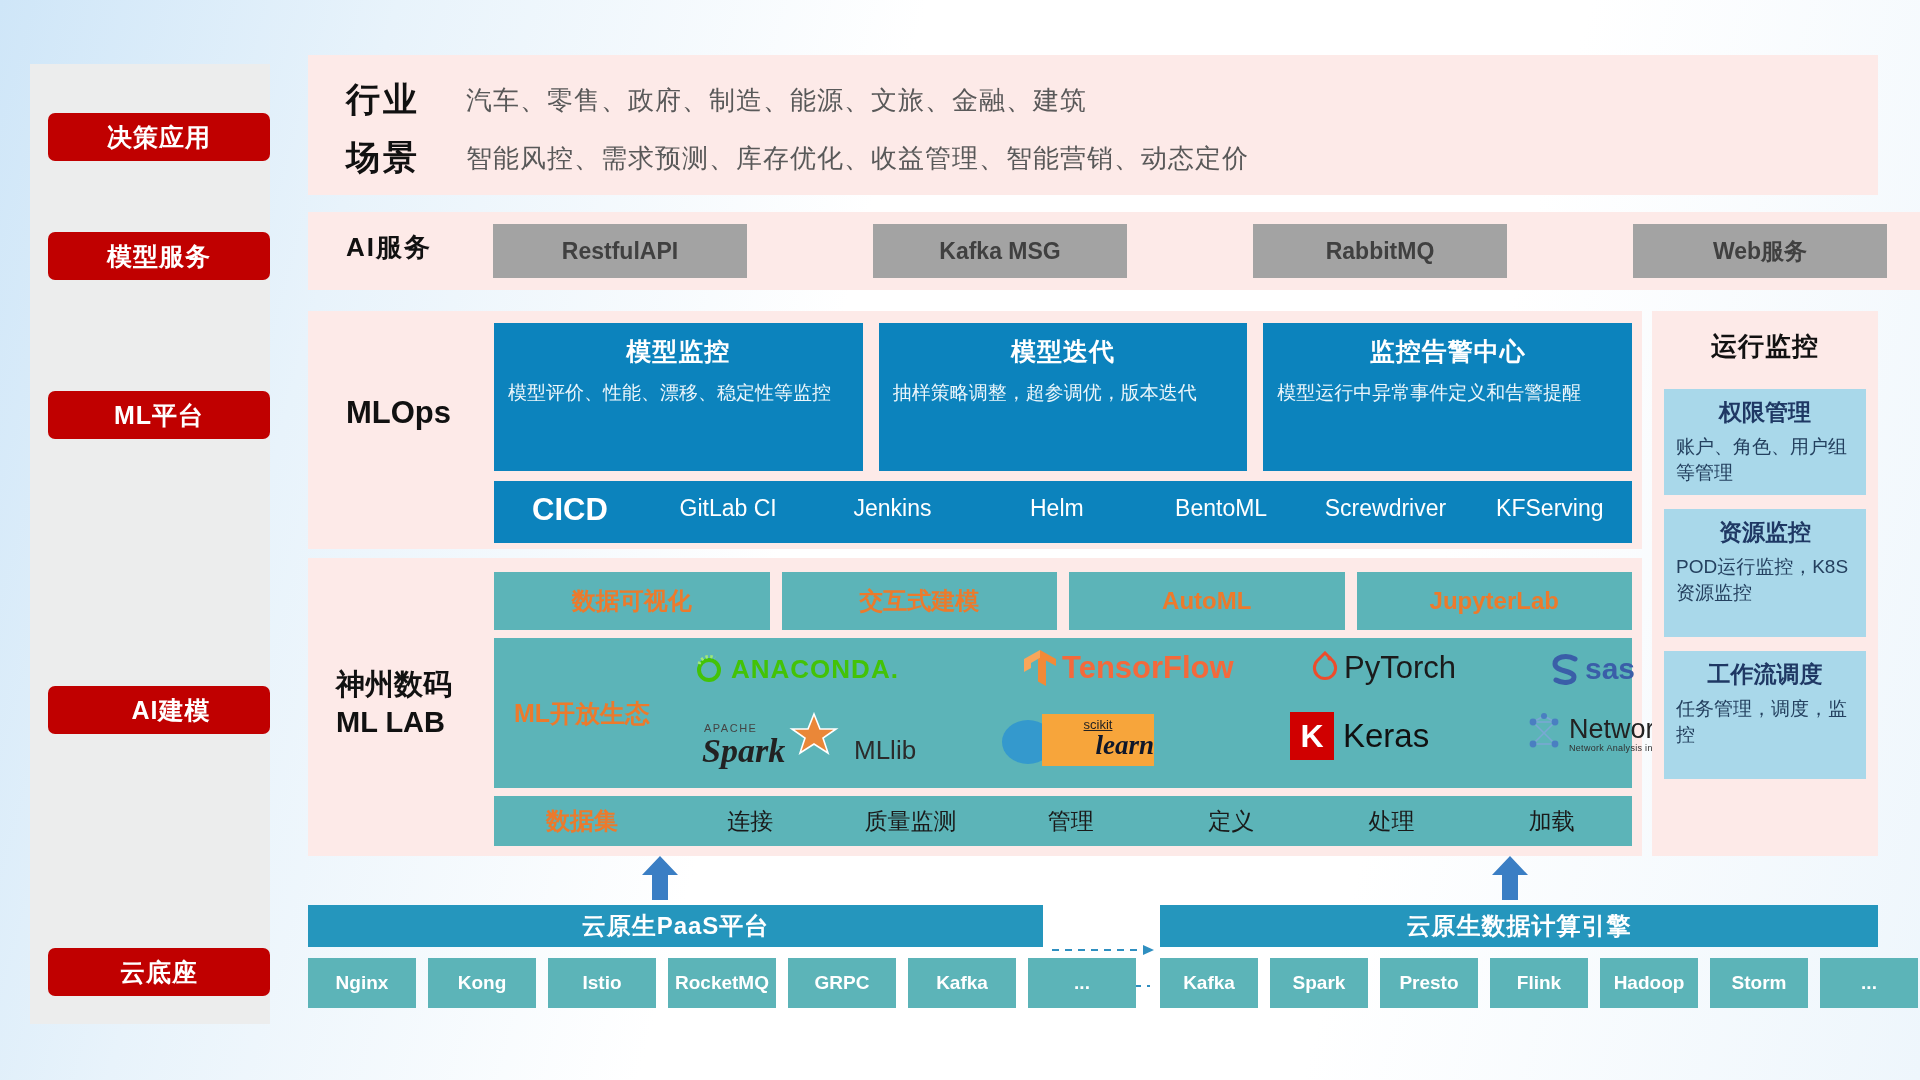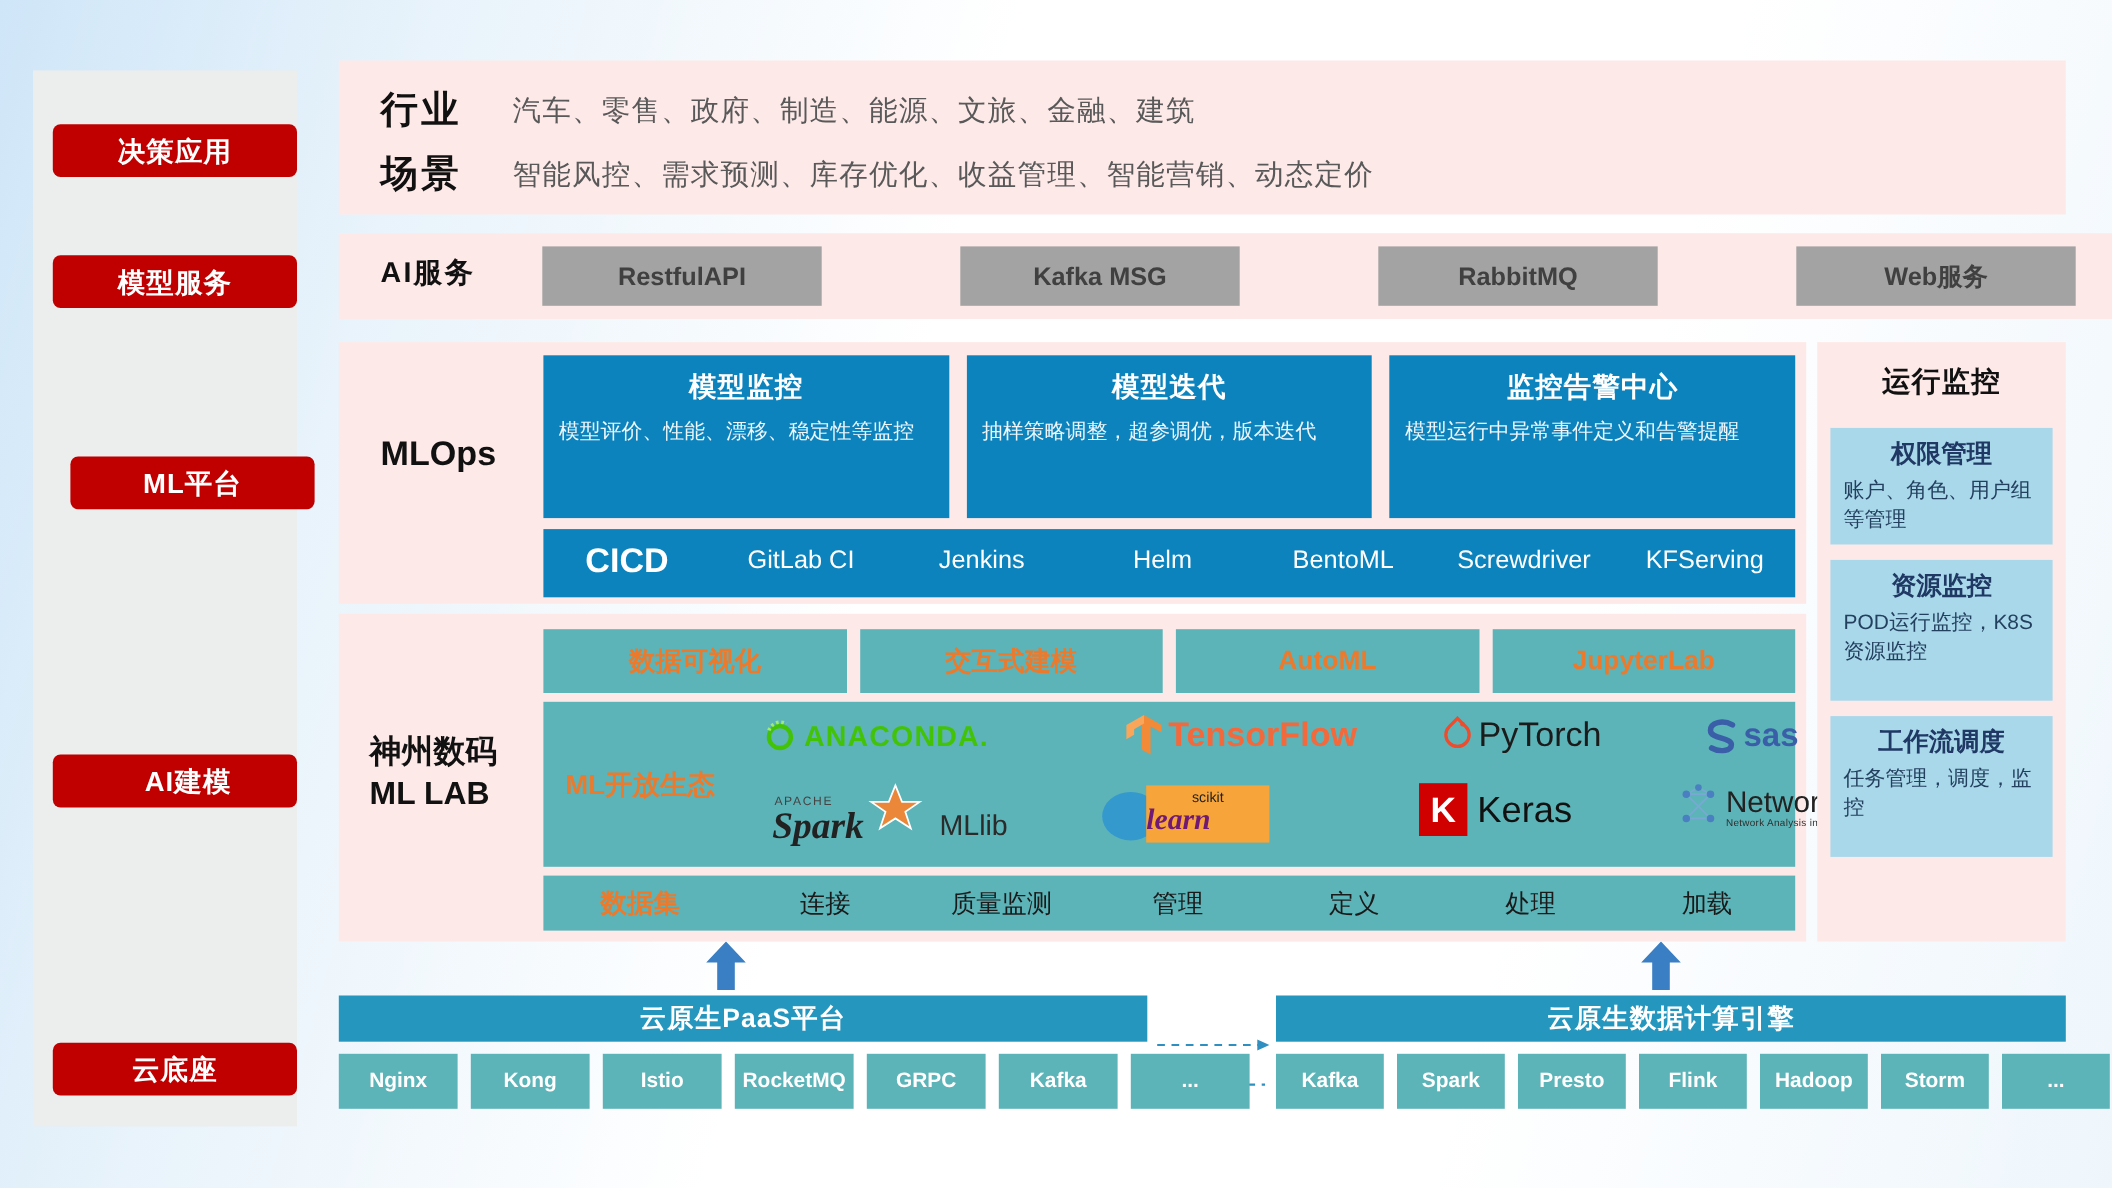--- a/index.html
+++ b/index.html
@@ -19,21 +19,21 @@
   }
   .redlabel {
     position:absolute; left:48px; width:222px; height:48px;
     background:#c00000; border-radius:7px;
     color:#fff; font-size:25px; font-weight:bold;
     display:flex; align-items:center; justify-content:center;
     letter-spacing:1px;
   }
   .rl0 { top:113px; }
   .rl1 { top:232px; }
-  .rl2 { top:415px;margin-left:16px; }
+  .rl2 { top:391px; }
   .rl3 { top:686px;padding-left:24px; }
   .rl4 { top:948px; }
 
   
   .band { position:absolute; background:#fdeae8; }
 
   
   .row-industry { left:308px; top:55px; width:1570px; height:140px; }
   .ind-line { position:absolute; display:flex; align-items:center; }
   .ind-key {
@@ -309,22 +309,22 @@
             <text x="0" y="50" font-family="'Liberation Serif',serif" font-size="34" font-weight="bold" fill="#222" font-style="italic">Spark</text>
           </svg>
           <span class="lg-text" style="color:#2b2b2b; font-size:26px; font-weight:normal; margin-left:2px; margin-top:18px;">MLlib</span>
         </div>
 
         <div class="logo" style="left:330px; top:74px;">
           <svg width="62" height="56" viewBox="0 0 62 56">
             <ellipse cx="28" cy="30" rx="26" ry="22" fill="#3499cd"></ellipse>
           </svg>
           <div style="position:absolute; left:42px; top:2px; width:112px; height:52px; background:#f7a53b;">
-            <div style="font-size:13px; color:#222; text-align:center; padding-top:3px;">scikit</div>
-            <div style="font-family:'Liberation Serif',serif; font-style:italic; font-weight:bold; font-size:27px; color:#701a75; text-align:left; line-height:1;">learn</div>
+            <div style="font-size:13px; color:#222; text-align:center; padding-top:3px;text-decoration:underline;">scikit</div>
+            <div style="font-family:'Liberation Serif',serif; font-style:italic; font-weight:bold; font-size:27px; color:#0f172a; text-align:right; line-height:1;padding-left:32px;">learn</div>
           </div>
         </div>
 
         <div class="logo" style="left:620px; top:74px;">
           <div style="width:44px; height:48px; background:#d00000; color:#fff; font-size:32px; font-weight:bold; display:flex; align-items:center; justify-content:center;">
             <span>K</span>
           </div>
           <span class="lg-text" style="color:#111; font-size:33px; font-weight:normal; margin-left:9px;">Keras</span>
         </div>
 

